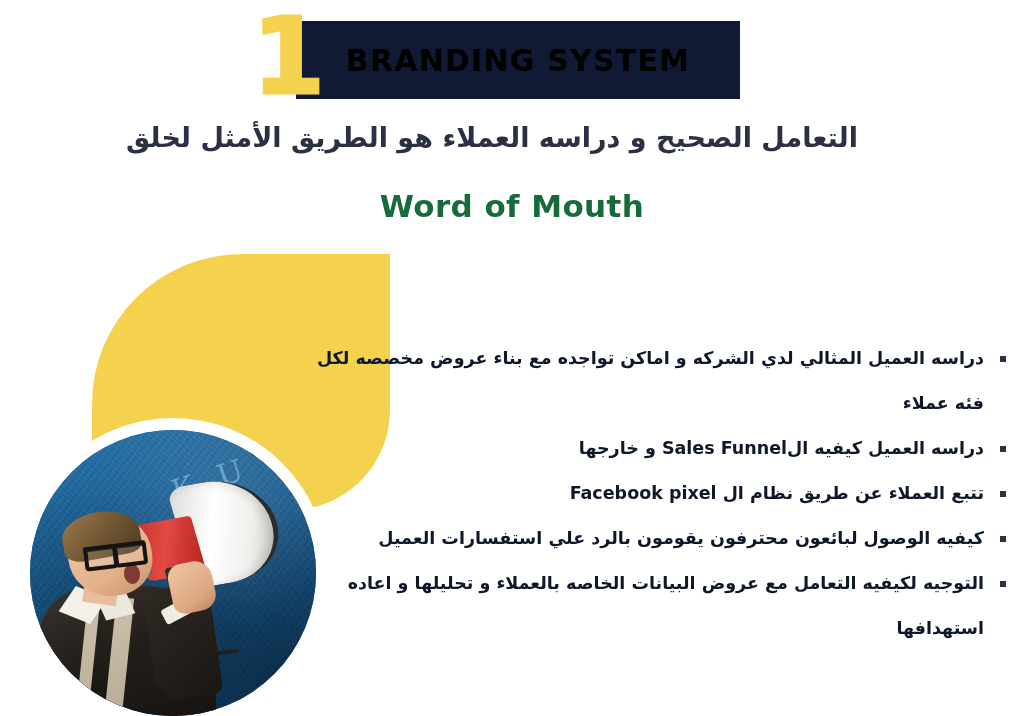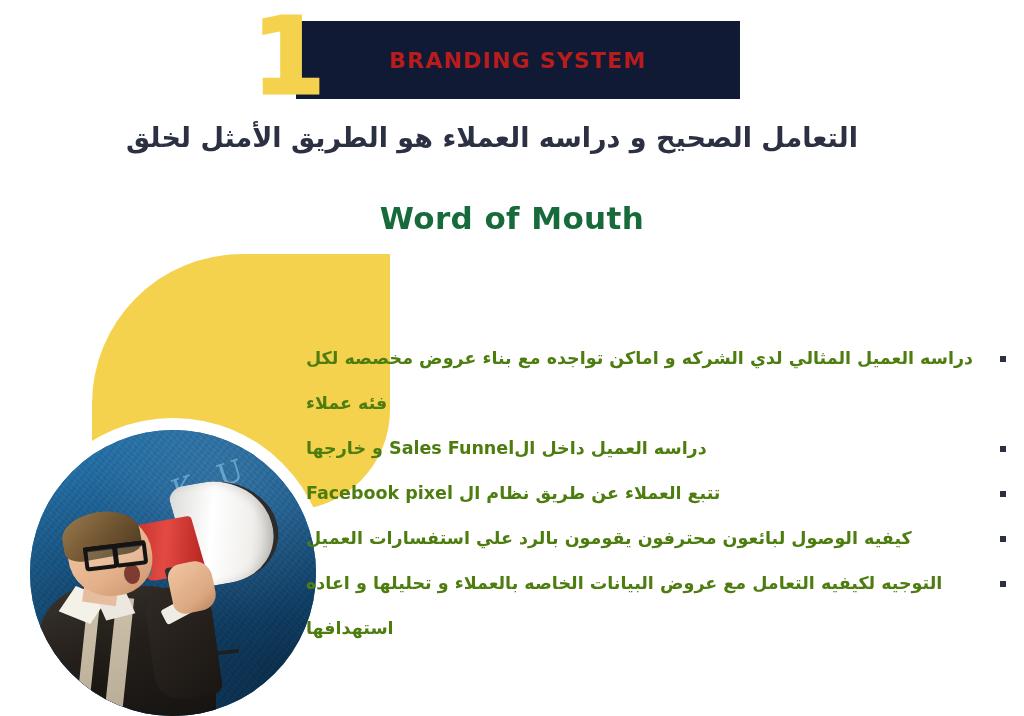--- a/index.html
+++ b/index.html
@@ -53,24 +53,24 @@
   }
   .banner-title {
     position: absolute;
     left: 296px;
     top: 21px;
     width: 444px;
     height: 78px;
     display: flex;
     align-items: center;
     justify-content: center;
-    color: #b91c1c;
+    color: #000000;
     font-family: "DejaVu Sans", "Liberation Sans", sans-serif;
     font-weight: bold;
-    font-size: 22px;
+    font-size: 30px;
     letter-spacing: 1.2px;
     z-index: 2;
     white-space: nowrap;
   }
 
   
   .subtitle-ar {
     position: absolute;
     left: 0;
     top: 118px;
@@ -87,21 +87,20 @@
     position: absolute;
     left: 0;
     top: 188px;
     width: 1024px;
     text-align: center;
     color: #176a39;
     font-family: "DejaVu Sans", "Liberation Sans", sans-serif;
     font-weight: bold;
     font-size: 31px;
     letter-spacing: 0.4px;
-    margin-top: 12px;
   }
 
   
   .deco-yellow {
     position: absolute;
     left: 92px;
     top: 254px;
     width: 298px;
     height: 256px;
     background: #f4d24e;
@@ -373,25 +372,25 @@
     z-index: 6;
   }
 
   
   .bullet-list {
     position: absolute;
     right: 18px;
     top: 336px;
     width: 700px;
     direction: rtl;
-    text-align: left;
+    text-align: right;
     list-style: none;
     margin: 0;
     padding: 0;
-    color: #4d7c0f;
+    color: #0f172a;
     font-family: "DejaVu Sans", "Liberation Sans", sans-serif;
     font-weight: bold;
     font-size: 17.5px;
     line-height: 45px;
     z-index: 4;
   }
   .bullet-list li {
     position: relative;
     padding-right: 22px;
     margin: 0 0 0 0;
@@ -451,19 +450,19 @@
         <div class="man-lens r"></div>
       </div>
       <div class="man-arm"></div>
       <div class="man-cuff"></div>
       <div class="man-hand"></div>
     </div>
   </div>
 
   <ul class="bullet-list">
     <li>دراسه العميل المثالي لدي الشركه و اماكن تواجده مع بناء عروض مخصصه لكل فئه عملاء</li>
-    <li>دراسه العميل داخل الSales Funnel و خارجها</li>
+    <li>دراسه العميل كيفيه الSales Funnel و خارجها</li>
     <li>تتبع العملاء عن طريق نظام ال Facebook pixel</li>
     <li>كيفيه الوصول لبائعون محترفون يقومون بالرد علي استفسارات العميل</li>
     <li>التوجيه لكيفيه التعامل مع عروض البيانات الخاصه بالعملاء و تحليلها و اعاده استهدافها</li>
   </ul>
 
 </div>
 
 </body></html>

